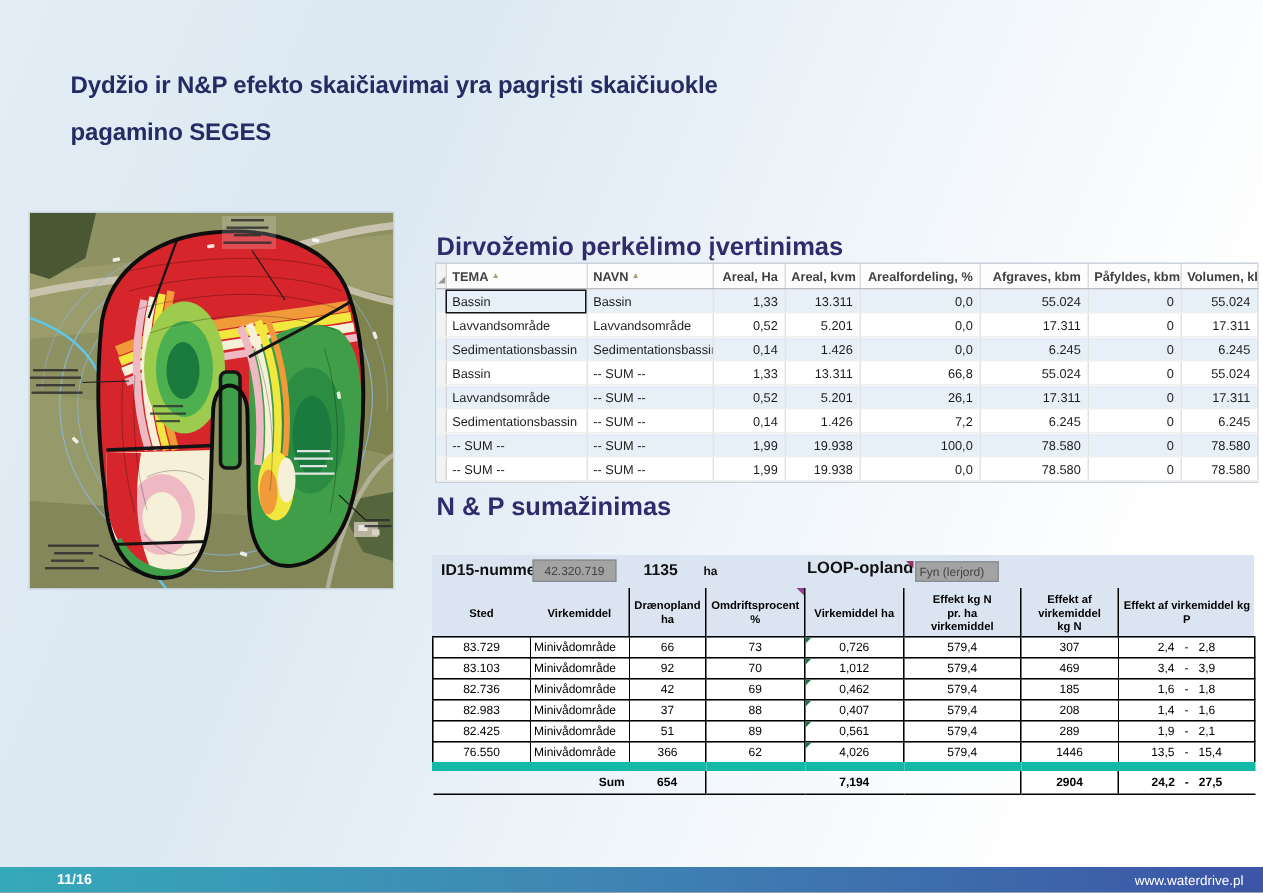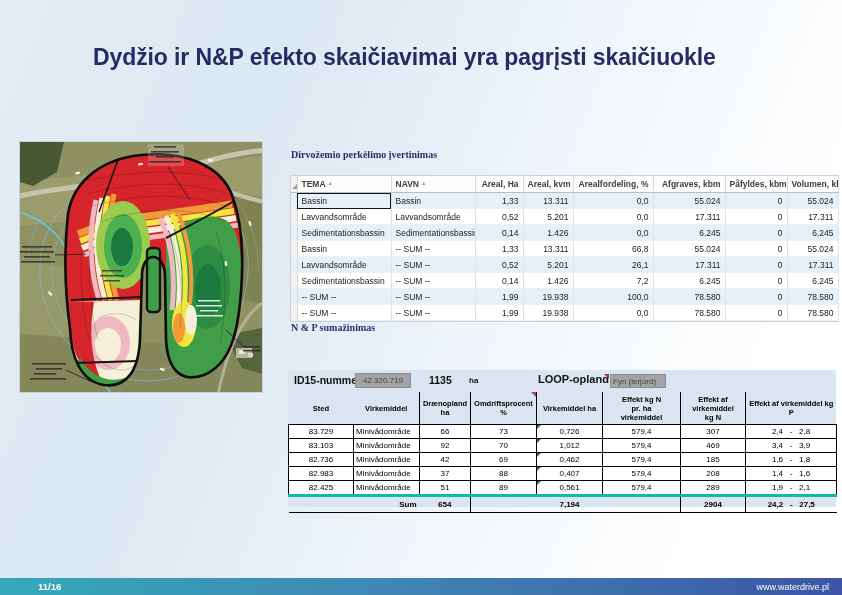--- a/index.html
+++ b/index.html
@@ -2,23 +2,23 @@
 <html><head>
 <meta charset="utf-8">
 <style>
   html,body{margin:0;padding:0;}
   body{font-family:"Liberation Sans", sans-serif; background:#888;}
   .slide{position:relative;width:842px;height:595px;overflow:hidden;
     background:linear-gradient(112deg,#e3edf5 0%,#dce8f2 28%,#eff5fa 58%,#ffffff 85%);
   }
   
   .title{position:absolute;left:47px;top:42px;width:640px;
-    font-size:23px;font-weight:700;color:#252b63;line-height:31px;letter-spacing:-0.1px;margin-left:46px;}
-  
-  .section-h{position:absolute;font-size:10px;font-weight:700;color:#2f2b6c;font-family:Liberation Serif, serif;}
+    font-size:16px;font-weight:700;color:#252b63;line-height:31px;letter-spacing:-0.1px;}
+  
+  .section-h{position:absolute;font-size:17px;font-weight:700;color:#2f2b6c;}
   #sec-soil{left:291px;top:141px;}
   #sec-np{left:291px;top:314px;}
   
   .map{position:absolute;left:20px;top:142px;width:242px;height:250px;box-shadow:0 0 0 1px rgba(120,140,150,.25);}
   
   .soil-wrap{position:absolute;left:291px;top:176px;width:547px;background:#fff;
     box-shadow:0 0 0 1px #c9d2da;}
   table.soil{border-collapse:collapse;table-layout:fixed;width:547px;font-size:8.5px;color:#1c1c1c;}
   table.soil th{height:16px;font-weight:700;color:#3f3f3f;background:#fdfdfd;
     border-bottom:1px solid #b9bec4;border-right:1px solid #dcdcdc;padding:0 4px;white-space:nowrap;overflow:hidden;}
@@ -48,21 +48,21 @@
     border-top:5px solid #983565;border-left:5px solid transparent;}
   #loop-box{left:322px;top:4px;width:52px;height:12px;justify-content:flex-start;padding-left:2px;}
   
   table.np{border-collapse:collapse;table-layout:fixed;width:548px;margin:0;font-size:8px;color:#000;}
   table.np th{height:32px;font-size:7.5px;font-weight:700;text-align:center;vertical-align:middle;
     white-space:pre-line;line-height:1.2;padding:0 1px;position:relative;border-bottom:1px solid #000;}
   table.np th.sep{border-left:1px solid #000;}
   table.np td{height:11px;background:#fff;border:1px solid #000;text-align:center;
     white-space:pre;overflow:hidden;position:relative;line-height:11px;}
   table.np td.left{text-align:left;padding-left:2px;}
-  table.np tr.sum td{background:transparent;border:none;border-top:3px solid #14b8a6;border-bottom:1px solid #000;
+  table.np tr.sum td{background:transparent;border:none;border-top:6px solid #14b8a6;border-bottom:1px solid #000;
     font-weight:700;height:13px;line-height:13px;}
   table.np tr.sum td.vline-l{border-left:1px solid #000;}
   table.np tr.sum td.right{text-align:right;padding-right:3px;}
   .green-corner{position:absolute;left:0;top:0;width:0;height:0;
     border-top:4px solid #1e7145;border-right:4px solid transparent;}
   .comment-corner{position:absolute;right:0;top:0;width:0;height:0;
     border-top:5px solid #9b3d97;border-left:5px solid transparent;}
   
   .footer{position:absolute;left:0;top:578px;width:842px;height:17px;
     background:linear-gradient(90deg,#35a9b9 0%,#3f87b4 45%,#3c55a6 100%);
@@ -70,20 +70,21 @@
   .footer .page{position:absolute;left:38px;font-weight:700;font-size:9.5px;}
   .footer .site{position:absolute;right:13px;}
 </style>
 </head>
 <body>
 
 <div class="slide">
 
   <div class="title">
     <div>Dydžio ir N&amp;P efekto skaičiavimai yra pagrįsti skaičiuokle</div>
+    <div>pagamino SEGES</div>
   </div>
 
   <div class="map">
     <svg width="242" height="250" viewBox="0 0 242 250" xmlns="http://www.w3.org/2000/svg">
 
       <rect x="0" y="0" width="242" height="250" fill="#8e9161"></rect>
       <polygon points="0,40 242,14 242,60 0,84" fill="#9a9c6c"></polygon>
       <polygon points="180,42 242,56 242,162 198,152" fill="#7f834f"></polygon>
       <polygon points="0,118 62,128 56,250 0,250" fill="#96996a"></polygon>
       <polygon points="0,192 242,208 242,250 0,250" fill="#83875a"></polygon>
@@ -439,20 +440,30 @@
           <tr>
             <td>82.425</td>
             <td class="left">Minivådområde</td>
             <td>51</td>
             <td>89</td>
             <td>0,561<span class="green-corner"></span></td>
             <td>579,4</td>
             <td>289</td>
             <td>1,9   -   2,1</td>
           </tr>
+          <tr>
+            <td>76.550</td>
+            <td class="left">Minivådområde</td>
+            <td>366</td>
+            <td>62</td>
+            <td>4,026<span class="green-corner"></span></td>
+            <td>579,4</td>
+            <td>1446</td>
+            <td>13,5   -   15,4</td>
+          </tr>
           <tr class="sum">
             <td></td>
             <td class="right">Sum</td>
             <td>654</td>
             <td class="vline-l"></td>
             <td>7,194</td>
             <td></td>
             <td class="vline-l">2904</td>
             <td class="vline-l">24,2   -   27,5</td>
           </tr>

